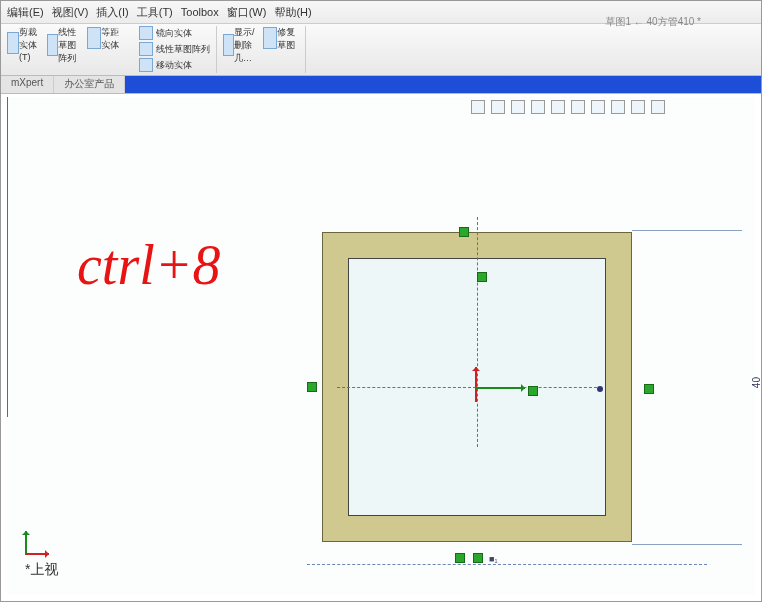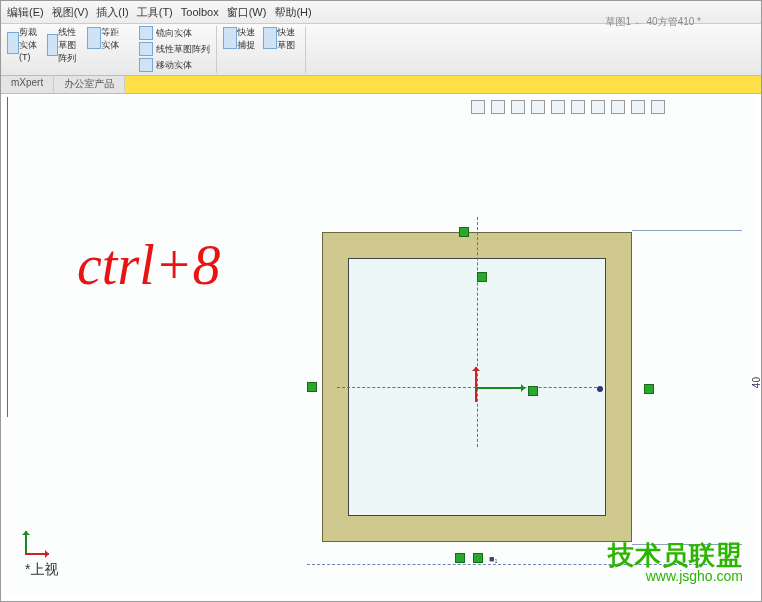--- a/index.html
+++ b/index.html
@@ -7,21 +7,21 @@
   .menubar { display: flex; align-items: center; height: 20px; background: linear-gradient(#f7f7f7,#ececec); border-bottom: 1px solid #ccc; padding: 11px 6px; gap: 8px; color: #333; }
   .menubar .menu-item { cursor: default; }
   .breadcrumb { position: absolute; right: 60px; top: 14px; font-size: 10px; color: #888; }
   .ribbon { display: flex; height: 52px; background: linear-gradient(#fafafa,#e8e8e8); border-bottom: 1px solid #bbb; padding: 2px 6px; gap: 6px; }
   .ribbon-group { border-right: 1px solid #ccc; padding-right: 6px; display: flex; gap: 4px; align-items: flex-start; }
   .ribbon-big { display: flex; flex-direction: row; align-items: center; width: 36px; font-size: 9px; color: #333; }
   .ribbon-big .ico { width: 22px; height: 22px; background: #cfe3f7; border: 1px solid #7aa7d4; margin-bottom: 2px; }
   .ribbon-small-list { display: flex; flex-direction: column; gap: 2px; }
   .ribbon-small { display: flex; align-items: center; gap: 3px; font-size: 9px; color: #333; padding-left: 12px; }
   .ribbon-small .ico { width: 14px; height: 14px; background: #cfe3f7; border: 1px solid #7aa7d4; }
-  .subtabs { display: flex; height: 18px; background: #fde047; border-bottom: 1px solid #bbb; }
+  .subtabs { display: flex; height: 18px; background: #1d4ed8; border-bottom: 1px solid #bbb; }
   .subtab { padding: 1px 10px; border-right: 1px solid #ccc; font-size: 10px; color: #555; background: #e4e4e4; }
   .canvas { position: absolute; left: 6px; top: 96px; right: 6px; bottom: 6px; background: #fcfefe; }
   .viewbar { position: absolute; right: 90px; top: 3px; display: flex; gap: 6px; align-items: center; }
   .viewbar .vi { width: 14px; height: 14px; border: 1px solid #999; background: #eef5fb; }
   .sqpart { position: absolute; left: 315px; top: 135px; width: 310px; height: 310px; background: #cfc98f; border: 1px solid #6a663e; }
   .sqpart::after { content: ""; position: absolute; left: 25px; top: 25px; right: 25px; bottom: 25px; background: #eef7f7; border: 1px solid #444; }
   .anno { position: absolute; left: 50px; top: 140px; font: 56px/1 "Segoe Script", cursive; color: #e81313; font-style: italic; margin-left: 20px; }
   .triad { position: absolute; left: 18px; bottom: 40px; width: 30px; height: 30px; }
   .triad .ax-y { position: absolute; left: 0; bottom: 0; width: 2px; height: 24px; background: #1a8a1a; }
   .triad .ax-x { position: absolute; left: 0; bottom: 0; width: 24px; height: 2px; background: #c22; }
@@ -86,25 +86,25 @@
         </div>
       <div class="ribbon-small">
           <div class="ico"></div>
           <span>移动实体</span>
         </div>
     </div>
   </div>
   <div class="ribbon-group">
     <div class="ribbon-big">
       <div class="ico"></div>
-      <span>快速捕捉</span>
+      <span>显示/删除几…</span>
     </div>
     <div class="ribbon-big">
       <div class="ico"></div>
-      <span>快速草图</span>
+      <span>修复草图</span>
     </div>
   </div>
 </div>
 
 <div class="subtabs">
   <div class="subtab">mXpert</div>
   <div class="subtab">办公室产品</div>
 </div>
 
 <div class="canvas">
@@ -151,17 +151,13 @@
   <div class="dimlabel">40</div>
 
   <div class="hline"></div>
 
   <div class="triad">
     <div class="ax-y"></div>
     <div class="ax-x"></div>
   </div>
   <div class="viewlabel">*上视</div>
 
-  <div class="watermark">
-    <div class="t1">技术员联盟</div>
-    <div class="t2">www.jsgho.com</div>
-  </div>
 </div>
 
 </body></html>

